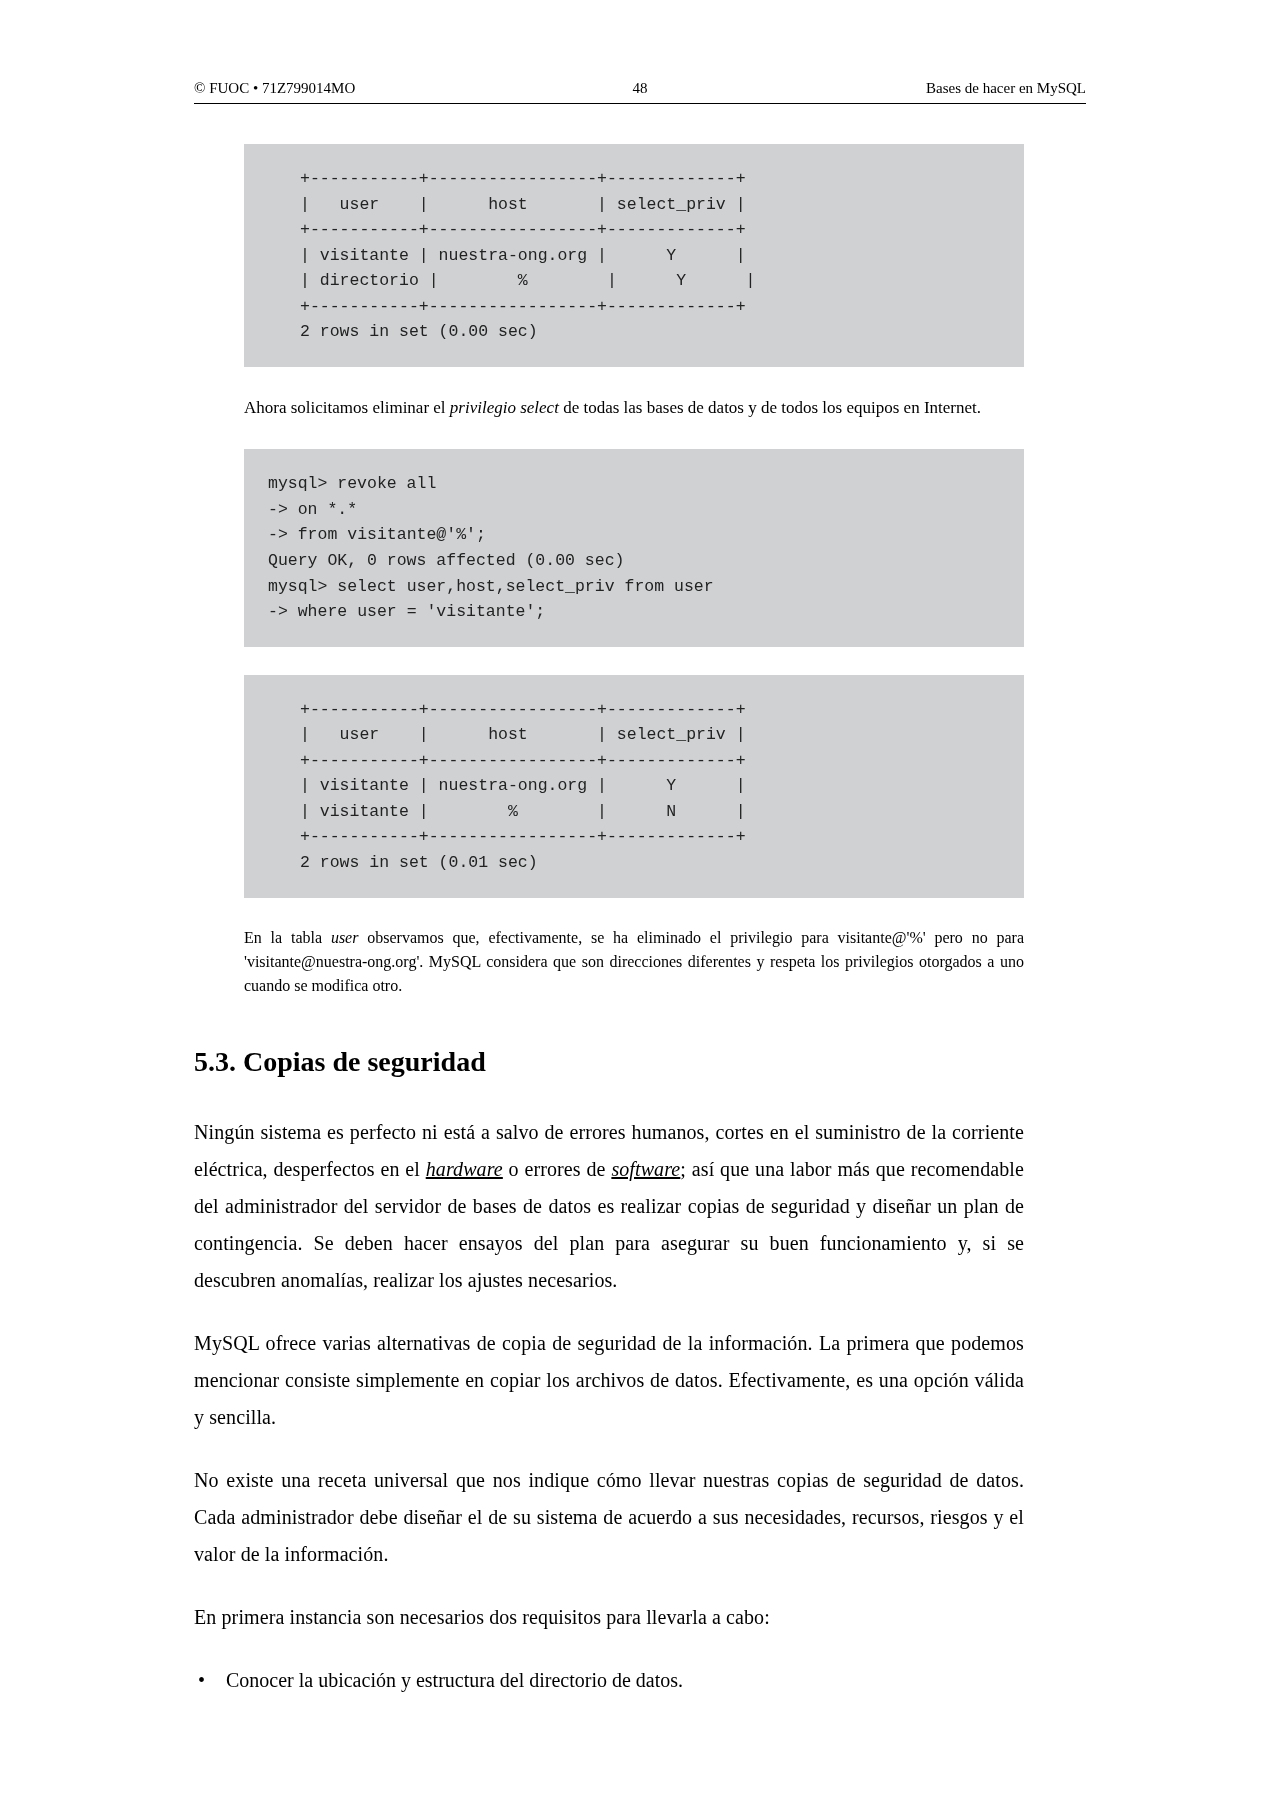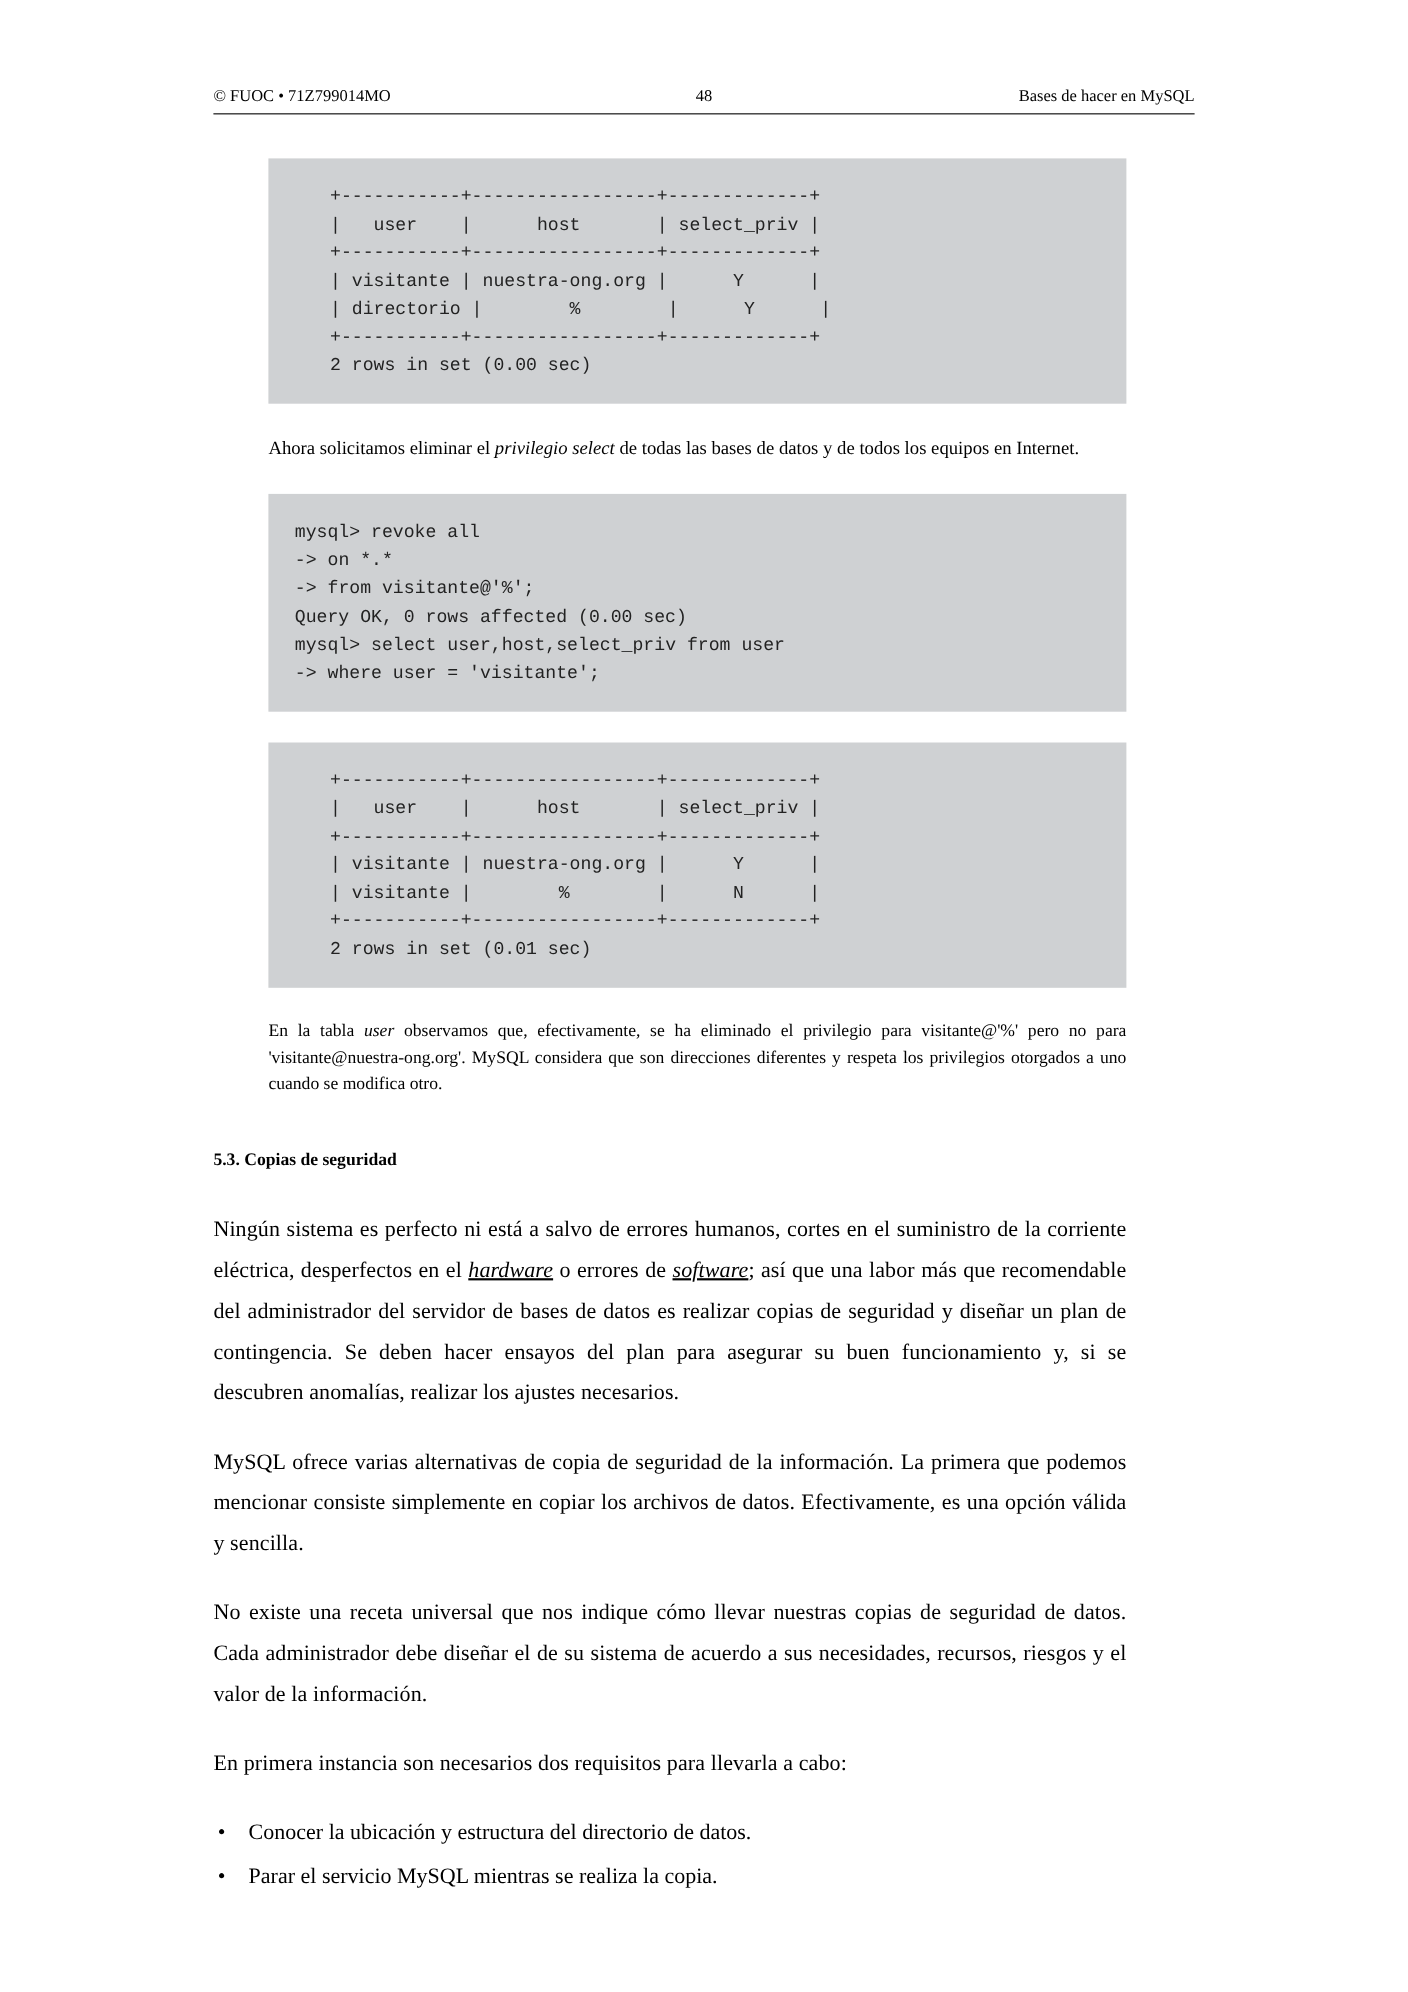--- a/index.html
+++ b/index.html
@@ -60,21 +60,21 @@
   }
   .para-small {
     font-size: 16px;
     line-height: 1.5;
     margin-bottom: 40px;
     text-align: justify;
   }
   .para em, .para-small em { font-style: italic; }
   .heading {
     font-weight: bold;
-    font-size: 16px;
+    font-size: 28px;
     margin-top: 48px;
     margin-bottom: 36px;
   }
   .body-para {
     font-size: 20px;
     line-height: 1.85;
     margin-bottom: 26px;
     text-align: justify;
     letter-spacing: 0.1px;
   }
@@ -149,19 +149,18 @@
       <div class="body-para"><span>Ningún sistema es perfecto ni está a salvo de errores humanos, cortes en el suministro de la corriente eléctrica, desperfectos en el </span><em>hardware</em><span> o errores de </span><em>software</em><span>; así que una labor más que recomendable del administrador del servidor de bases de datos es realizar copias de seguridad y diseñar un plan de contingencia. Se deben hacer ensayos del plan para asegurar su buen funcionamiento y, si se descubren anomalías, realizar los ajustes necesarios.</span></div>
 
       <div class="body-para">MySQL ofrece varias alternativas de copia de seguridad de la información. La primera que podemos mencionar consiste simplemente en copiar los archivos de datos. Efectivamente, es una opción válida y sencilla.</div>
 
       <div class="body-para">No existe una receta universal que nos indique cómo llevar nuestras copias de seguridad de datos. Cada administrador debe diseñar el de su sistema de acuerdo a sus necesidades, recursos, riesgos y el valor de la información.</div>
 
       <div class="body-para">En primera instancia son necesarios dos requisitos para llevarla a cabo:</div>
 
       <ul class="bullets">
         <li>Conocer la ubicación y estructura del directorio de datos.</li>
-        <li>Parar el servicio MySQL mientras se realiza la copia.</li>
       </ul>
     </div>
 
   </div>
 
 </div>
 
 </body></html>

